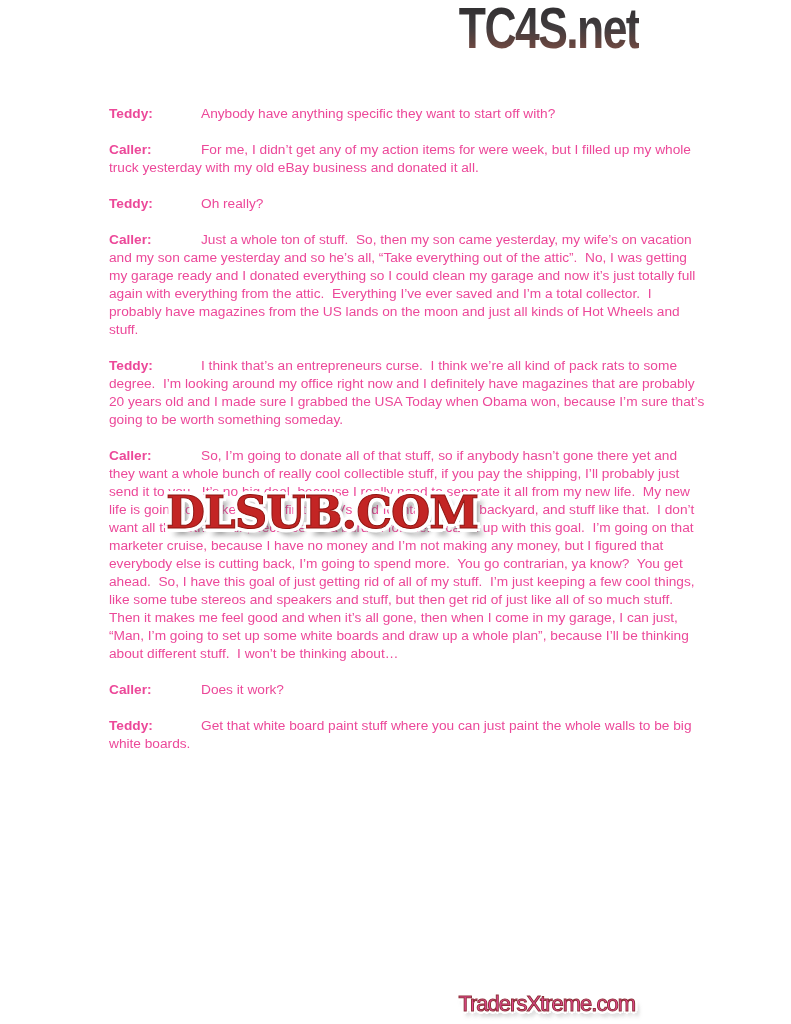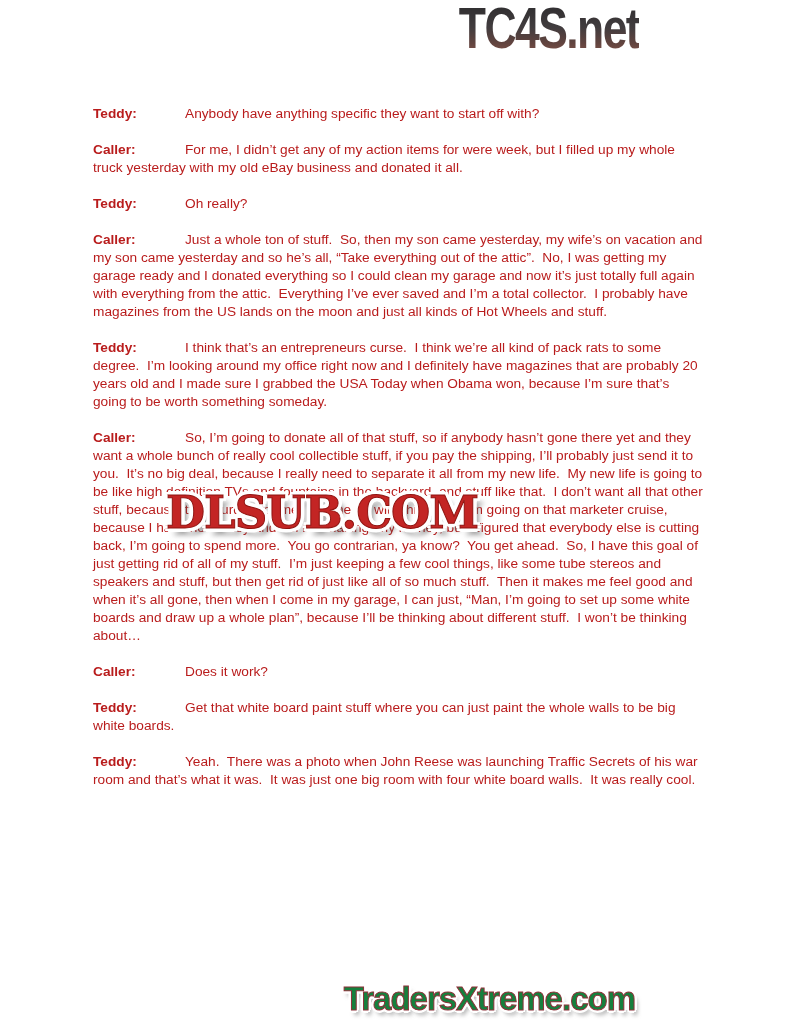--- a/index.html
+++ b/index.html
@@ -33,24 +33,24 @@
     white-space: nowrap;
   }
 
   
   .content {
     position: absolute;
     left: 93px; top: 105px;
     width: 612px;
   }
   .para {
-    margin: 0 0 18px 0;
+    margin: 0 0 18px 16px;
     font-size: 13.7px;
     line-height: 18px;
-    color: #b91c1c;
+    color: #ec4899;
   }
   .speaker {
     display: inline-block;
     width: 92px;
     font-weight: bold;
     white-space: nowrap;
   }
   .speech {
     white-space: pre-wrap;
   }
@@ -74,25 +74,25 @@
       0 -4px 0 #ffffff, 0 4px 0 #ffffff,
       6px 7px 5px rgba(80,80,80,0.55);
     z-index: 5;
     white-space: nowrap;
   }
 
   
   .footer-logo {
     position: absolute;
     right: 9px; bottom: 9px;
-    font-weight: bold;
-    font-size: 33px;
+    font-weight: normal;
+    font-size: 22px;
     line-height: 1;
     letter-spacing: -1px;
-    color: #15803d;
+    color: #ec4899;
     -webkit-text-stroke: 1px #8d3038;
     text-shadow:
       -2px -2px 0 #ffffff, 2px -2px 0 #ffffff,
       -2px 2px 0 #ffffff, 2px 2px 0 #ffffff,
       -3px 0 0 #ffffff, 3px 0 0 #ffffff,
       0 -3px 0 #ffffff, 0 3px 0 #ffffff,
       3px 5px 4px rgba(110,110,110,0.6);
     white-space: nowrap;
   }
 </style>
@@ -105,20 +105,19 @@
 
   <div class="content">
     <p class="para"><span class="speaker">Teddy:</span><span class="speech">Anybody have anything specific they want to start off with?</span></p>
     <p class="para"><span class="speaker">Caller:</span><span class="speech">For me, I didn’t get any of my action items for were week, but I filled up my whole truck yesterday with my old eBay business and donated it all.</span></p>
     <p class="para"><span class="speaker">Teddy:</span><span class="speech">Oh really?</span></p>
     <p class="para"><span class="speaker">Caller:</span><span class="speech">Just a whole ton of stuff.  So, then my son came yesterday, my wife’s on vacation and my son came yesterday and so he’s all, “Take everything out of the attic”.  No, I was getting my garage ready and I donated everything so I could clean my garage and now it’s just totally full again with everything from the attic.  Everything I’ve ever saved and I’m a total collector.  I probably have magazines from the US lands on the moon and just all kinds of Hot Wheels and stuff.</span></p>
     <p class="para"><span class="speaker">Teddy:</span><span class="speech">I think that’s an entrepreneurs curse.  I think we’re all kind of pack rats to some degree.  I’m looking around my office right now and I definitely have magazines that are probably 20 years old and I made sure I grabbed the USA Today when Obama won, because I’m sure that’s going to be worth something someday.</span></p>
     <p class="para"><span class="speaker">Caller:</span><span class="speech">So, I’m going to donate all of that stuff, so if anybody hasn’t gone there yet and they want a whole bunch of really cool collectible stuff, if you pay the shipping, I’ll probably just send it to you.  It’s no big deal, because I really need to separate it all from my new life.  My new life is going to be like high definition TVs and fountains in the backyard, and stuff like that.  I don’t want all that other stuff, because it’s a burden for me.  I came up with this goal.  I’m going on that marketer cruise, because I have no money and I’m not making any money, but I figured that everybody else is cutting back, I’m going to spend more.  You go contrarian, ya know?  You get ahead.  So, I have this goal of just getting rid of all of my stuff.  I’m just keeping a few cool things, like some tube stereos and speakers and stuff, but then get rid of just like all of so much stuff.  Then it makes me feel good and when it’s all gone, then when I come in my garage, I can just, “Man, I’m going to set up some white boards and draw up a whole plan”, because I’ll be thinking about different stuff.  I won’t be thinking about…</span></p>
     <p class="para"><span class="speaker">Caller:</span><span class="speech">Does it work?</span></p>
     <p class="para"><span class="speaker">Teddy:</span><span class="speech">Get that white board paint stuff where you can just paint the whole walls to be big white boards.</span></p>
-    <p class="para"><span class="speaker">Teddy:</span><span class="speech">Yeah.  There was a photo when John Reese was launching Traffic Secrets of his war room and that’s what it was.  It was just one big room with four white board walls.  It was really cool.</span></p>
   </div>
 
   <div class="watermark">DLSUB.COM</div>
 
   <div class="footer-logo">TradersXtreme.com</div>
 
 </div>
 
 </body></html>

